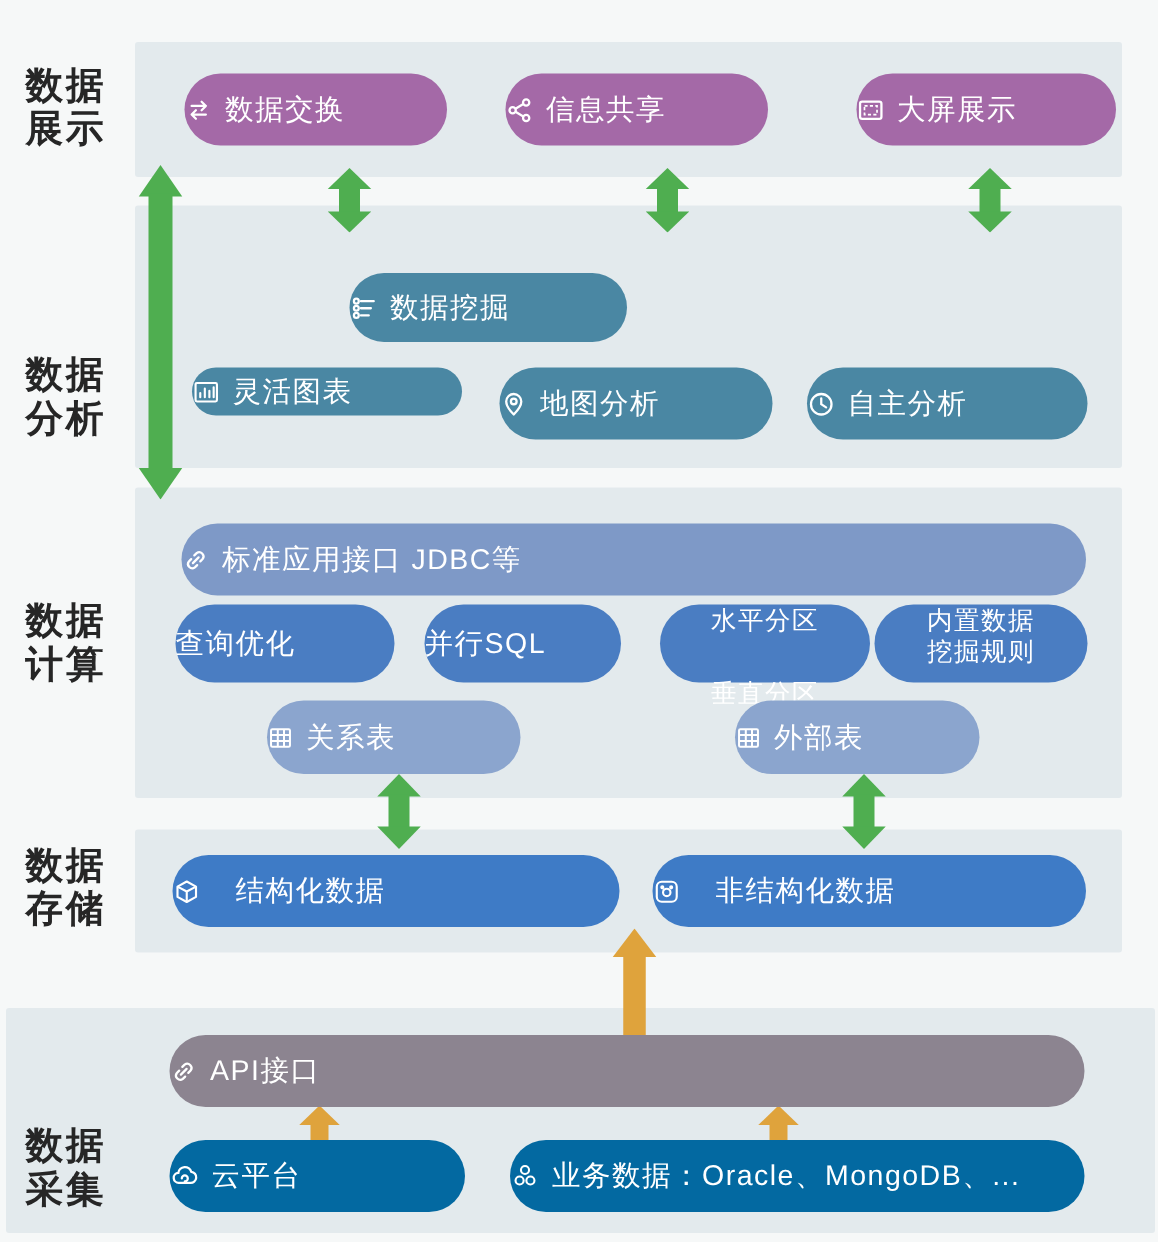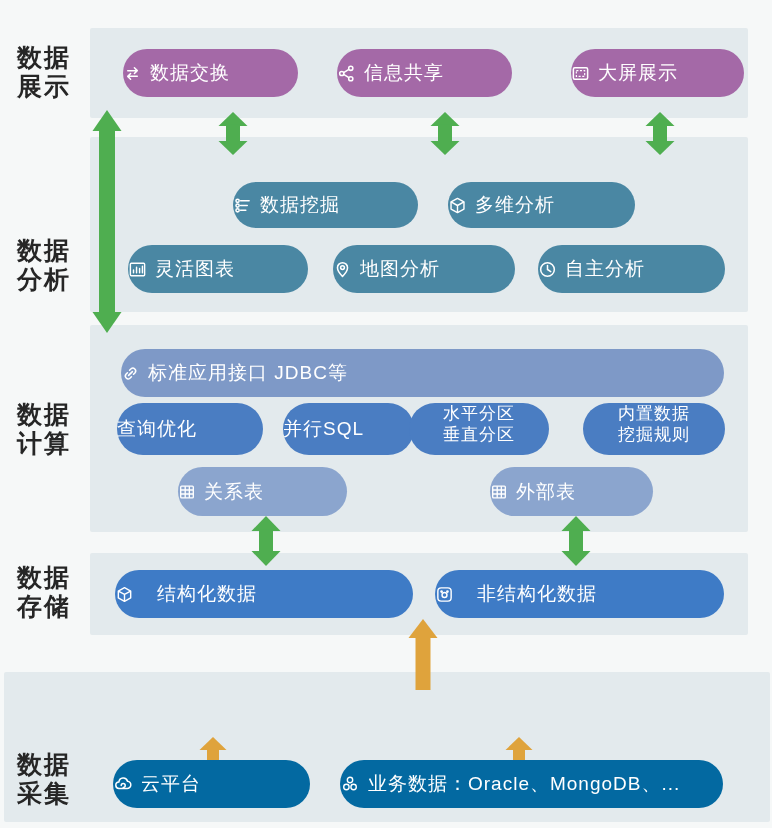--- a/index.html
+++ b/index.html
@@ -35,28 +35,28 @@
   .gray-api{background:#8c8490;}
   .gray-dark{background:#0369a1;}
 
   
   #pill-exchange{left:123px;top:49px;width:175px;height:48px;}
   #pill-share{left:337px;top:49px;width:175px;height:48px;}
   #pill-bigscreen{left:571px;top:49px;width:173px;height:48px;}
   
   #pill-mining{left:233px;top:182px;width:185px;height:46px;}
   #pill-multidim{left:448px;top:182px;width:187px;height:46px;}
-  #pill-charts{left:128px;top:245px;width:180px;height:48px;}
+  #pill-charts{left:128px;top:245px;width:180px;height:32px;}
   #pill-map{left:333px;top:245px;width:182px;height:48px;}
   #pill-selfanalysis{left:538px;top:245px;width:187px;height:48px;}
   
   #pill-jdbc{left:121px;top:349px;width:603px;height:48px;}
   #pill-query{left:117px;top:403px;width:146px;height:52px;}
   #pill-parallel{left:283px;top:403px;width:131px;height:52px;}
-  #pill-partition{left:409px;top:403px;width:140px;height:52px;}
+  #pill-partition{left:440px;top:403px;width:140px;height:52px;gap:28px;}
   #pill-builtin{left:583px;top:403px;width:142px;height:52px;}
   #pill-reltable{left:178px;top:467px;width:169px;height:49px;}
   #pill-exttable{left:490px;top:467px;width:163px;height:49px;}
   
   #pill-structured{left:115px;top:570px;width:298px;height:48px;}
   #pill-unstructured{left:435px;top:570px;width:289px;height:48px;}
   
   #pill-api{left:113px;top:690px;width:610px;height:48px;}
   #pill-cloud{left:113px;top:760px;width:197px;height:48px;}
   #pill-business{left:340px;top:760px;width:383px;height:48px;}
@@ -113,27 +113,20 @@
     <svg width="19" height="19" viewBox="0 0 20 20" fill="none" stroke="#fff" stroke-width="1.6" stroke-linecap="round">
       <circle cx="4.8" cy="5" r="1.7"></circle>
         <path d="M8 5h9"></path>
       <circle cx="4.8" cy="10" r="1.7"></circle>
         <path d="M8 10h7"></path>
       <circle cx="4.8" cy="15" r="1.7"></circle>
         <path d="M8 15h5.5"></path>
     </svg>
     <span>数据挖掘</span>
   </div>
-  <div class="pill teal" id="pill-multidim">
-    <svg width="19" height="19" viewBox="0 0 20 20" fill="none" stroke="#fff" stroke-width="1.5" stroke-linejoin="round">
-      <polygon points="10,2.5 16.8,6.3 16.8,13.7 10,17.5 3.2,13.7 3.2,6.3"></polygon>
-      <path d="M3.2 6.3 10 10l6.8-3.7M10 10v7.5"></path>
-    </svg>
-    <span>多维分析</span>
-  </div>
   <div class="pill teal" id="pill-charts">
     <svg width="19" height="19" viewBox="0 0 20 20" fill="none" stroke="#fff" stroke-width="1.5" stroke-linecap="round">
       <rect x="2.5" y="3.5" width="15" height="13" rx="1"></rect>
       <path d="M5.8 13.5v-3M9 13.5V7.5M12.2 13.5v-4.5M15.2 13.5v-7"></path>
     </svg>
     <span>灵活图表</span>
   </div>
   <div class="pill teal" id="pill-map">
     <svg width="19" height="19" viewBox="0 0 20 20" fill="none" stroke="#fff" stroke-width="1.6" stroke-linejoin="round">
       <path d="M10 2.8a5.3 5.3 0 0 1 5.3 5.3c0 3.8-5.3 9.1-5.3 9.1S4.7 11.9 4.7 8.1A5.3 5.3 0 0 1 10 2.8Z"></path>
@@ -196,20 +189,28 @@
   <div class="pill blue-storage" id="pill-unstructured">
     <svg width="19" height="19" viewBox="0 0 20 20" fill="none" stroke="#fff" stroke-width="1.5">
       <rect x="3" y="3" width="14" height="14" rx="3.5"></rect>
       <circle cx="10" cy="10.5" r="2.6"></circle>
       <circle cx="6.9" cy="6.9" r="0.7" fill="#fff"></circle>
         <circle cx="13.1" cy="6.9" r="0.7" fill="#fff"></circle>
     </svg>
     <span>非结构化数据</span>
   </div>
 
+  <div class="pill gray-api" id="pill-api">
+    <svg width="19" height="19" viewBox="0 0 20 20" fill="none" stroke="#fff" stroke-width="1.6" stroke-linecap="round">
+      <path d="M8 12l4-4"></path>
+      <path d="M6.8 9.2 5.2 10.8a3 3 0 0 0 4.2 4.2l1.6-1.6"></path>
+      <path d="M13.2 10.8l1.6-1.6a3 3 0 0 0-4.2-4.2L9 6.6"></path>
+    </svg>
+    <span>API接口</span>
+  </div>
   <div class="pill gray-dark" id="pill-cloud">
     <svg width="20" height="20" viewBox="0 0 20 20" fill="none" stroke="#fff" stroke-width="1.5" stroke-linecap="round">
       <path d="M6.3 14.5a3.3 3.3 0 0 1-.4-6.6 4.4 4.4 0 0 1 8.6-.7 3 3 0 0 1-.7 7.3H6.3Z"></path>
       <path d="M8.2 11.6a2 2 0 1 1 2 2"></path>
     </svg>
     <span>云平台</span>
   </div>
   <div class="pill gray-dark" id="pill-business">
     <svg width="20" height="20" viewBox="0 0 20 20" fill="none" stroke="#fff" stroke-width="1.4">
       <circle cx="10" cy="6" r="2.7"></circle>

